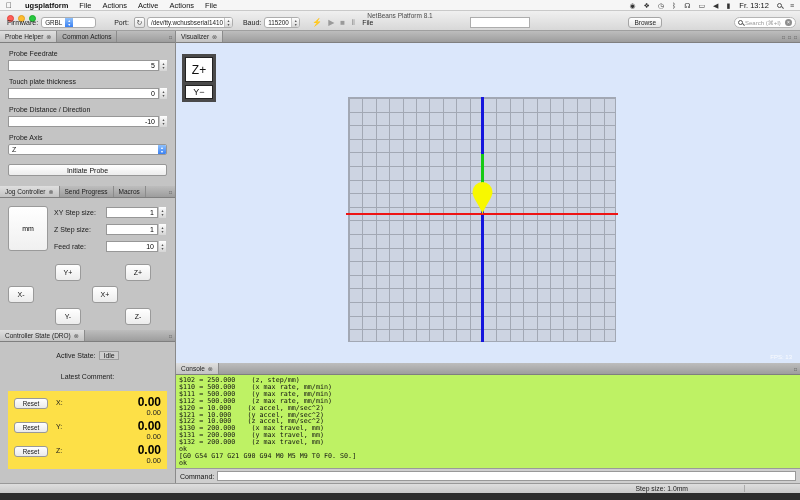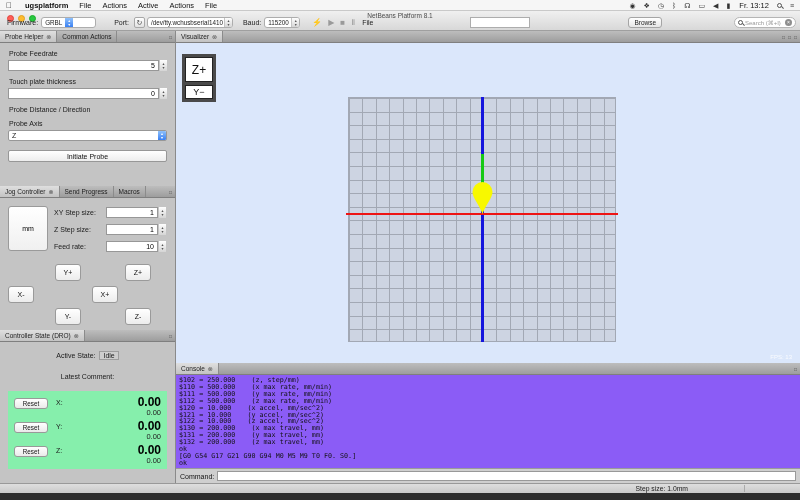--- a/index.html
+++ b/index.html
@@ -90,21 +90,21 @@
   .jrow .jl { width:52px; }
   .jrow .spin { width:58px; }
   .jogbtn { position:absolute; width:26px; height:17px; background:linear-gradient(#fff,#ececec);
     border:1px solid #9a9a9a; border-radius:3px; font-size:7px; color:#111; }
 
   
   .dro-body { height:140px; padding-top:9px; }
   .state-row { text-align:center; font-size:7px; }
   .idle-box { display:inline-block; background:#cdcdcd; border:1px solid #9d9d9d; padding:0 3px; margin-left:2px; }
   .comment-row { text-align:center; font-size:7px; margin-top:13px; }
-  .dro-box { margin:11px 8px 0 8px; background:#86efac; padding:5px 6px 4px 6px; }
+  .dro-box { margin:11px 8px 0 8px; background:#fde047; padding:5px 6px 4px 6px; }
   .dro-row { display:flex; align-items:flex-start; margin-bottom:3px; }
   .reset-btn { width:34px; height:11px; background:linear-gradient(#fff,#eaeaea); border:1px solid #999;
     border-radius:3px; font-size:6.3px; color:#111; margin-top:2px; }
   .axis-l { margin-left:8px; font-size:7px; padding-top:3px; }
   .dro-vals { flex:1; text-align:right; }
   .dro-big { font-size:12px; font-weight:bold; color:#000; line-height:12px; }
   .dro-small { font-size:7.5px; color:#222; line-height:9px; }
 
   
   .viz-canvas { position:relative; height:320px; background:#dbe7fb; overflow:hidden; }
@@ -119,21 +119,21 @@
     background-image:
       repeating-linear-gradient(to right, #a2a8b4 0 1px, transparent 1px 13.4px),
       repeating-linear-gradient(to bottom, #a2a8b4 0 1px, transparent 1px 13.6px); }
   .axis-red { position:absolute; left:170px; top:170px; width:272px; height:2px; background:#ee1414; }
   .axis-blue { position:absolute; left:305px; top:54px; width:3px; height:245px; background:#1515dd; }
   .seg-green { position:absolute; left:305px; top:111px; width:3px; height:30px; background:#16c916; }
   .tool-arrow { position:absolute; left:296px; top:139px; }
   .fps { position:absolute; right:8px; bottom:3px; font-size:6px; color:rgba(255,255,255,0.85); }
 
   
-  .console-body { height:94px; background:#8b5cf6; border-bottom:1px solid #9a9a9a; overflow:hidden; padding:2px 3px; }
+  .console-body { height:94px; background:#bef264; border-bottom:1px solid #9a9a9a; overflow:hidden; padding:2px 3px; }
   .console-body pre { font-family:"DejaVu Sans Mono", monospace; font-size:6.7px; line-height:6.9px; color:#111; }
   .command-row { height:14px; background:#cfcfcf; display:flex; align-items:center; padding:0 4px; gap:3px; }
   .command-row .cl { font-size:7px; color:#111; white-space:nowrap; }
   .command-row input { flex:1; height:10px; border:1px solid #999; background:#fff; font-size:7px; }
 
   
   .statusbar { height:10px; background:linear-gradient(#dedede,#c9c9c9); border-top:1px solid #999; position:relative; }
   .step-size { position:absolute; right:112px; top:1px; font-size:6.8px; color:#222; }
   .sb-div { position:absolute; right:55px; top:1px; bottom:1px; width:1px; background:#aaa; }
   .bottom-strip { height:7px; background:#2d2d2d; }
@@ -240,20 +240,27 @@
           </div>
           <div class="flabel">Touch plate thickness</div>
           <div class="spin">
             <input value="0" style="">
             <span class="stepper gray">
                 <span>▴</span>
                 <span>▾</span>
               </span>
           </div>
           <div class="flabel">Probe Distance / Direction</div>
+          <div class="spin">
+            <input value="-10" style="">
+            <span class="stepper gray">
+                <span>▴</span>
+                <span>▾</span>
+              </span>
+          </div>
           <div class="flabel">Probe Axis</div>
           <div class="combo-wide">
             <span class="cval">Z</span>
             <span class="stepper blue">
                 <span>▴</span>
                 <span>▾</span>
               </span>
           </div>
           <button class="wide-btn">Initiate Probe</button>
         </div>

